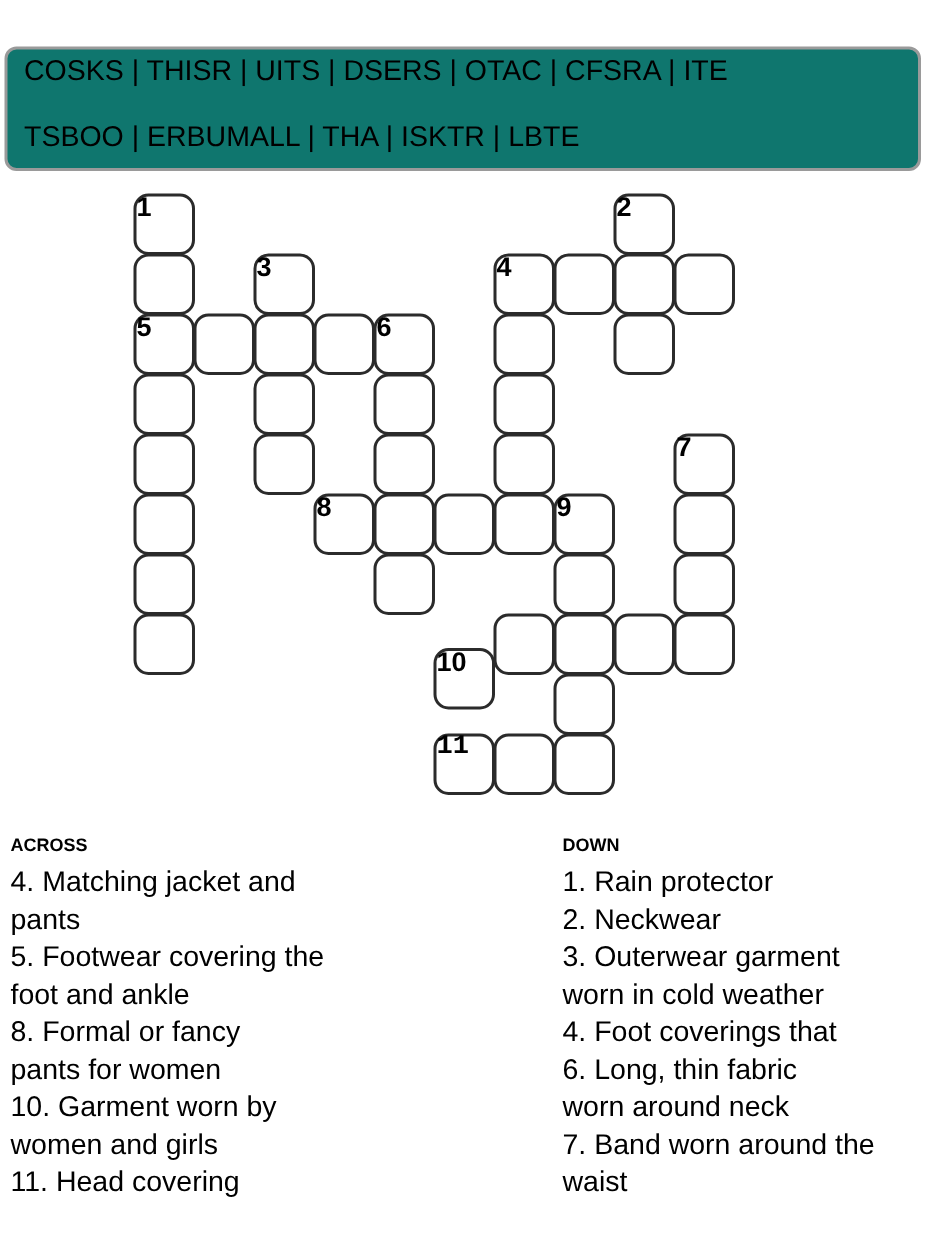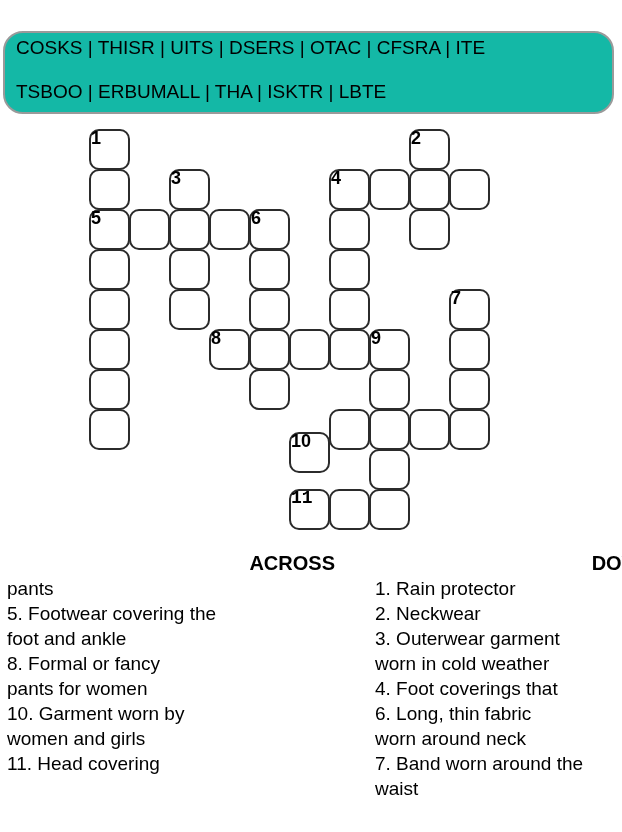--- a/index.html
+++ b/index.html
@@ -23,22 +23,22 @@
     line-height: 26px;
   }
   .word-bank {
     position: absolute;
     left: 3px;
     top: 31px;
     width: 611px;
     height: 83px;
     box-sizing: border-box;
     border: 2px solid #9a9a9a;
-    border-radius: 20px;
-    background: #14b8a6;
+    border-radius: 8px;
+    background: #0f766e;
   }
   .wb-line {
     position: absolute;
     left: 11px;
     font-size: 19px;
     line-height: 22px;
     white-space: nowrap;
   }
   .wb-line-1 { top: 4px; }
   .wb-line-2 { top: 48px; }
@@ -68,24 +68,23 @@
   }
   .clue-col {
     position: absolute;
     top: 551px;
     font-size: 19px;
     line-height: 25px;
   }
   .clue-col.across { left: 7px;  width: 328px; }
   .clue-col.down   { left: 340px; width: 280px; margin-left: 35px; }
   .clue-heading {
-    font-size: 20px;
+    font-size: 12px;
     font-weight: bold;
     line-height: 25px;
-    text-align: right;
   }
   .clue-line { line-height: 25px; white-space: nowrap; }
 </style>
 </head>
 <body>
 
 <div class="page">
 
 
   <div class="word-bank">
@@ -160,20 +159,21 @@
         <span class="cell-num">11</span>
       </div>
       <div class="cell" style="left: 329px; top: 489px;"></div>
       <div class="cell" style="left: 369px; top: 489px;"></div>
     </div>
 
   <div class="clue-col across">
     <div class="clue-heading">ACROSS</div>
     <div id="across-lines">
         <div class="clue-item">
+          <div class="clue-line">4. Matching jacket and</div>
           <div class="clue-line">pants</div>
         </div>
         <div class="clue-item">
           <div class="clue-line">5. Footwear covering the</div>
           <div class="clue-line">foot and ankle</div>
         </div>
         <div class="clue-item">
           <div class="clue-line">8. Formal or fancy</div>
           <div class="clue-line">pants for women</div>
         </div>

